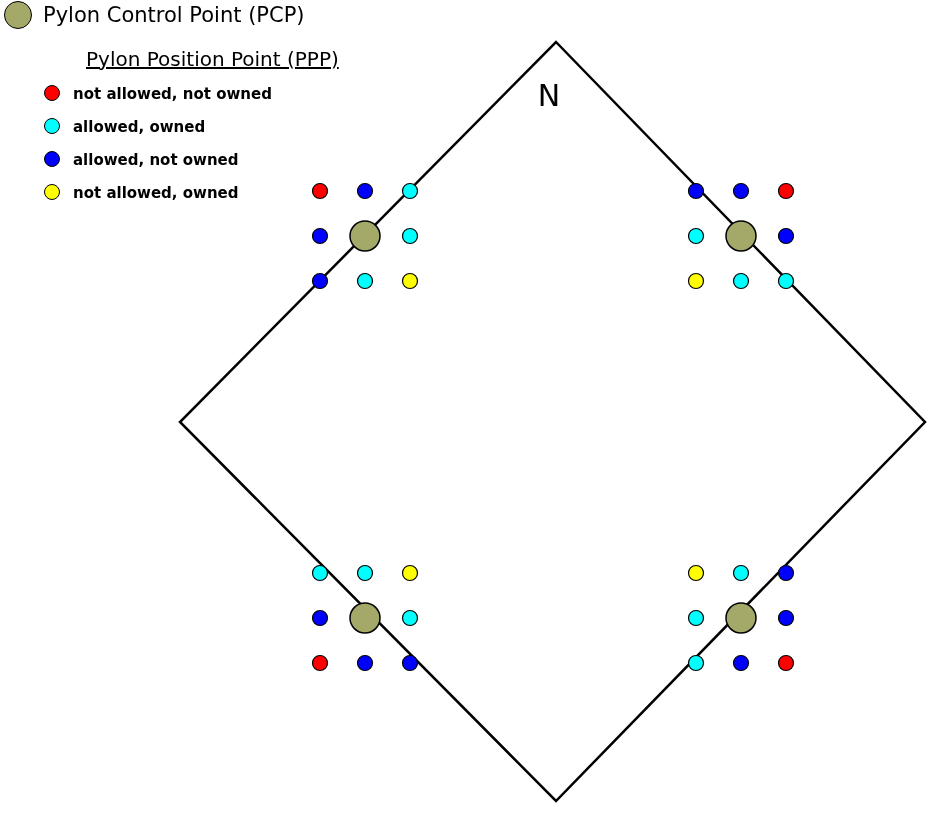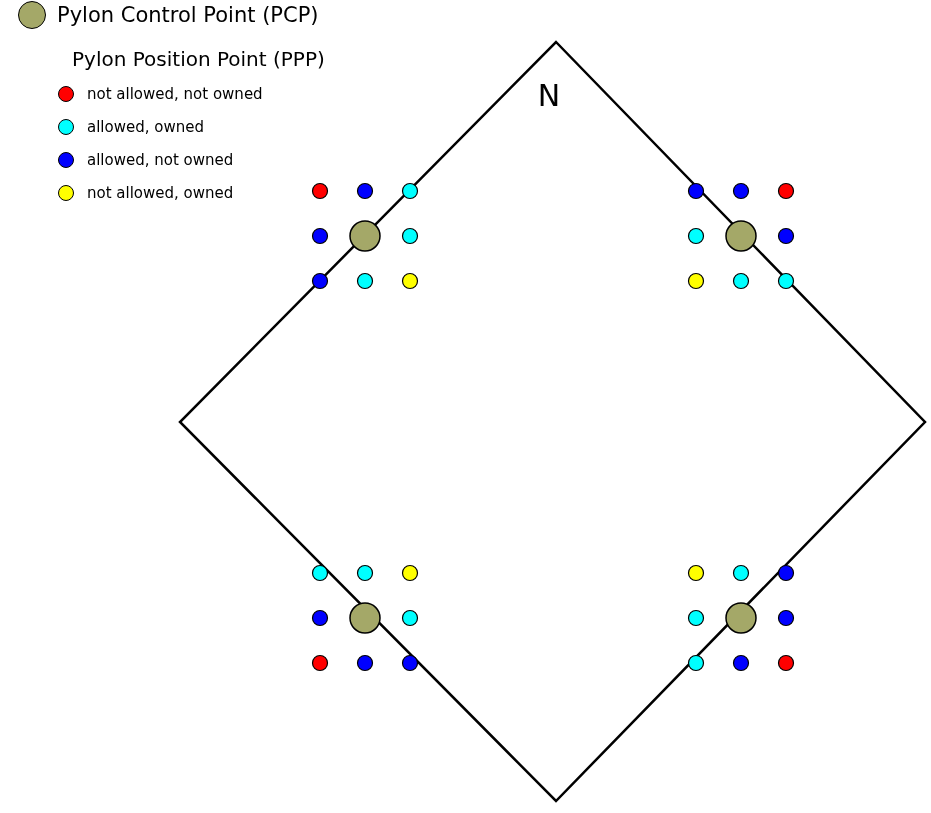--- a/index.html
+++ b/index.html
@@ -7,29 +7,29 @@
   .canvas {
     position: relative;
     width: 931px;
     height: 813px;
     background: #ffffff;
     font-family: "DejaVu Sans", "Liberation Sans", sans-serif;
     color: #000000;
     overflow: hidden;
   }
   .diagram-svg { position: absolute; left: 0; top: 0; }
-  .legend { position: absolute; top: 1px; left: 18px; }
+  .legend { position: absolute; top: 1px; left: 4px; }
   .legend-pcp-row { display: flex; align-items: center; }
   .pcp-swatch {
     width: 26px; height: 26px; border-radius: 50%;
     border: 1.5px solid #000; margin-right: 11px; flex: none;
   }
   .legend-title { font-size: 21px; }
-  .legend-ppp-title { font-size: 20px; margin: 18px 0 14px 54px; }
-  .legend-item { display: flex; align-items: center; margin: 0 0 15px 40px; }
+  .legend-ppp-title { font-size: 20px; margin: 18px 0 14px 82px; text-decoration: underline; }
+  .legend-item { display: flex; align-items: flex-start; margin: 0 0 15px 40px; font-weight: bold; }
   .legend-item .dot {
     width: 14px; height: 14px; border-radius: 50%;
     border: 1px solid #000; margin-right: 13px; flex: none;
   }
   .legend-item .label { font-size: 15px; }
 </style>
 </head>
 <body>
 
 <div class="canvas">

